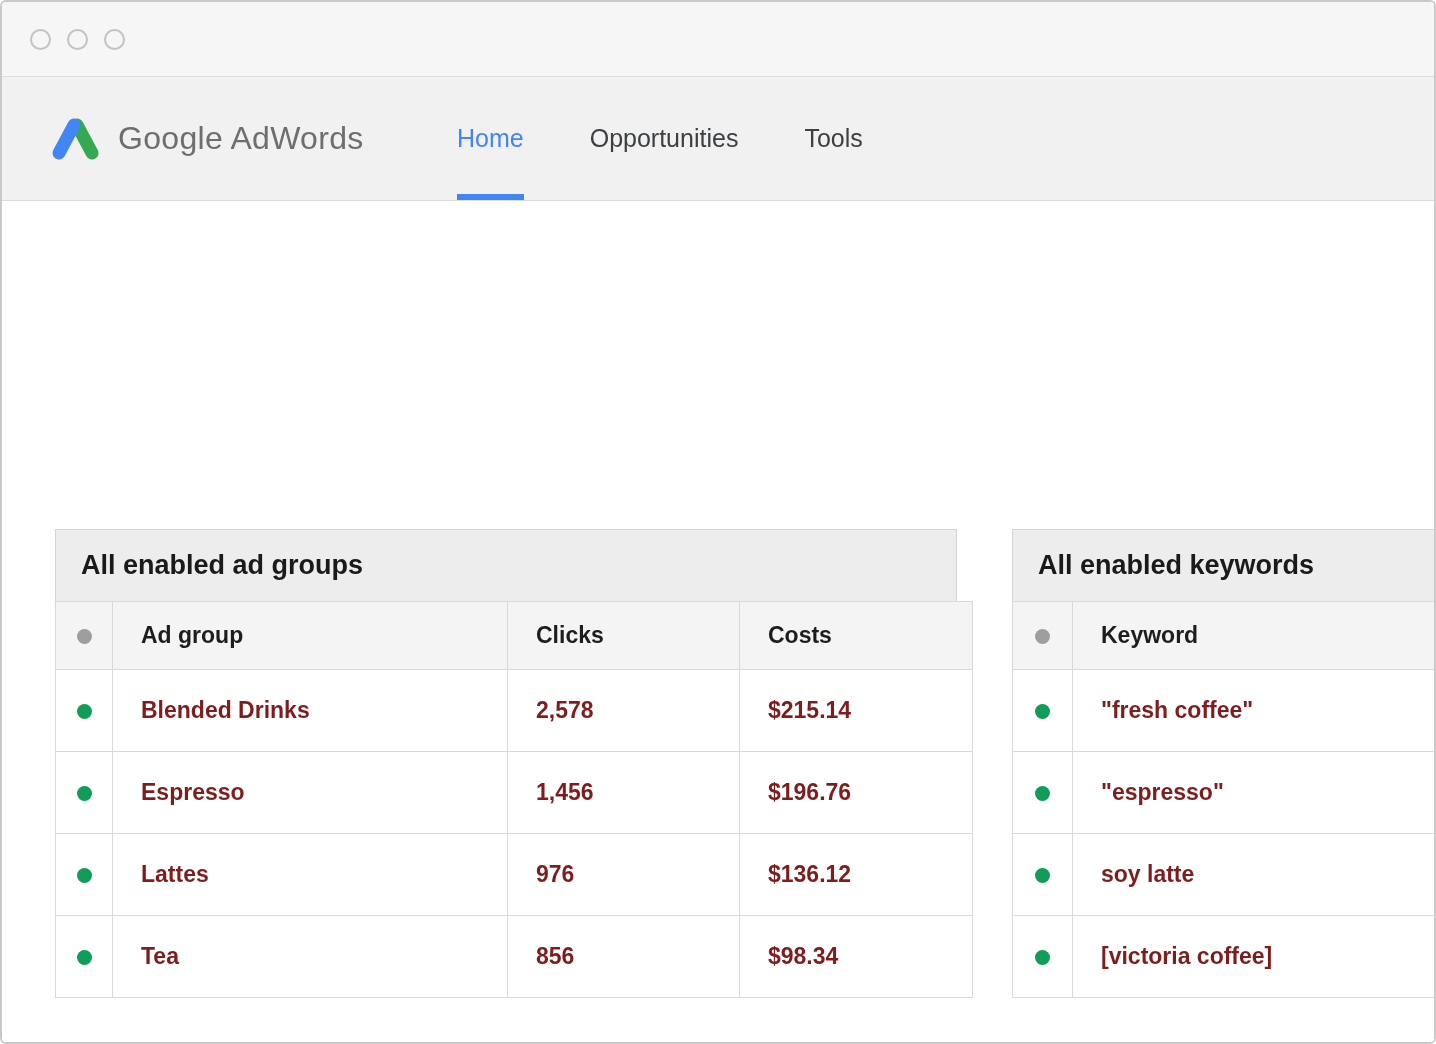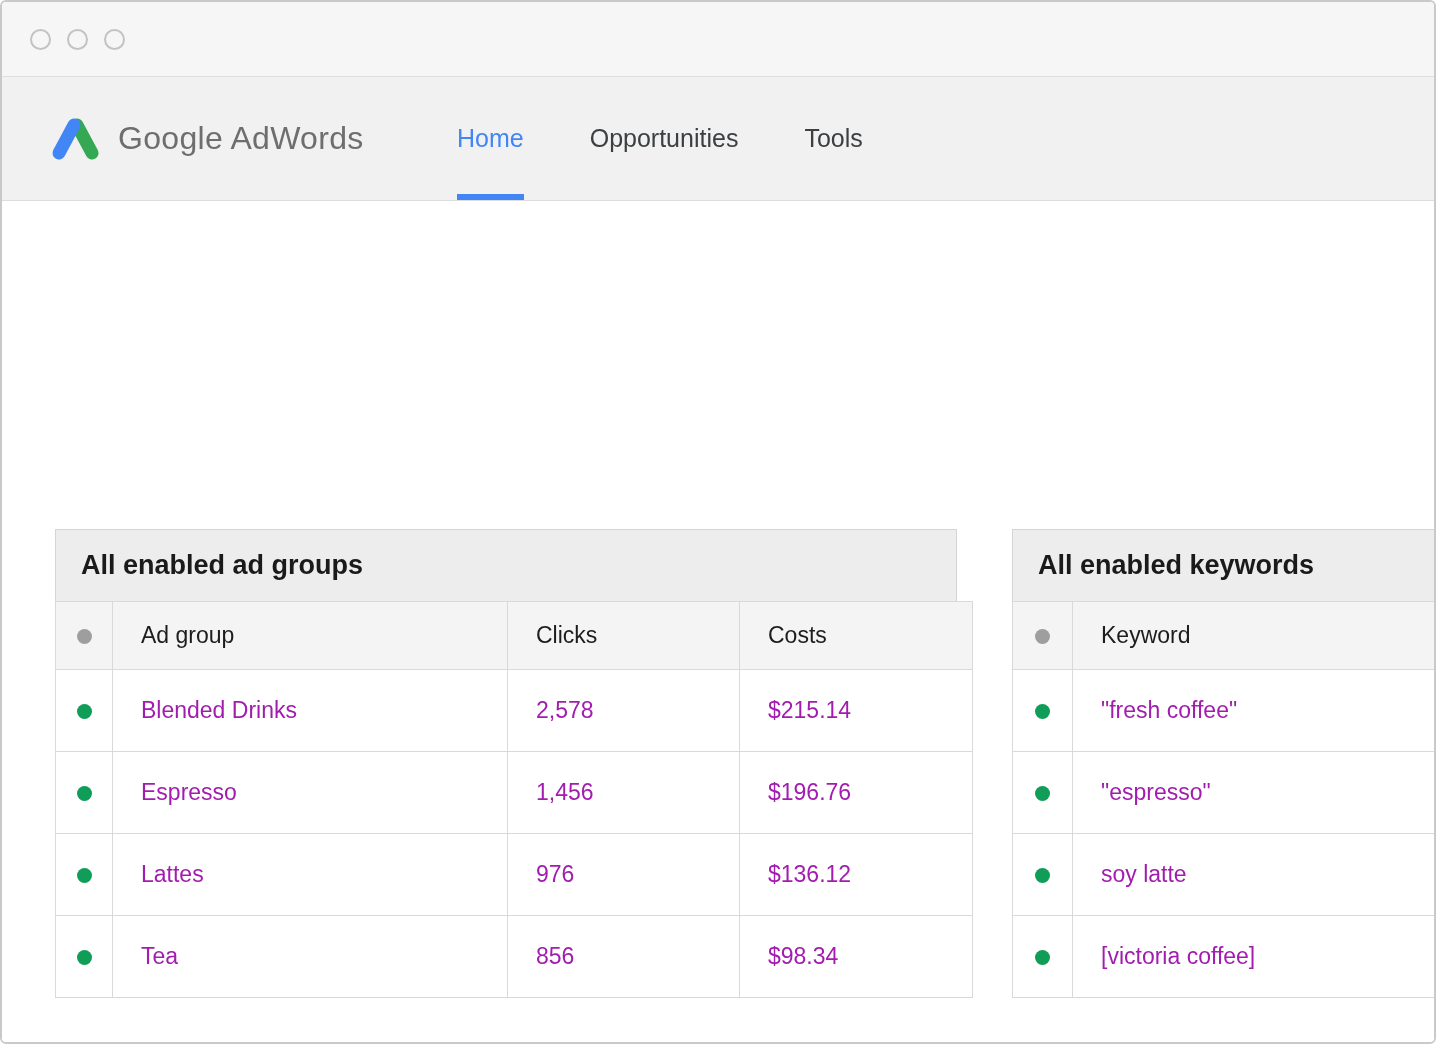--- a/index.html
+++ b/index.html
@@ -99,27 +99,28 @@
     border:1px solid #d9d9d9;
     text-align:left;
     padding-left:28px;
     font-size:23px;
     overflow:hidden;
     white-space:nowrap;
   }
   th {
     height:68px;
     background:#f4f4f4;
-    font-weight:normal;
+    font-weight:bold;
     color:#1d1d1d;
   }
   td {
     height:82px;
     background:#ffffff;
-    color:#a21caf;
+    color:#7f1d1d;
+    font-weight:bold;
   }
   .status-cell { padding:0; text-align:center; }
   .dot {
     width:15px; height:15px;
     border-radius:50%;
     display:inline-block;
     vertical-align:middle;
   }
   .dot-green { background:#0f9d58; }
   .dot-gray  { background:#9e9e9e; }

